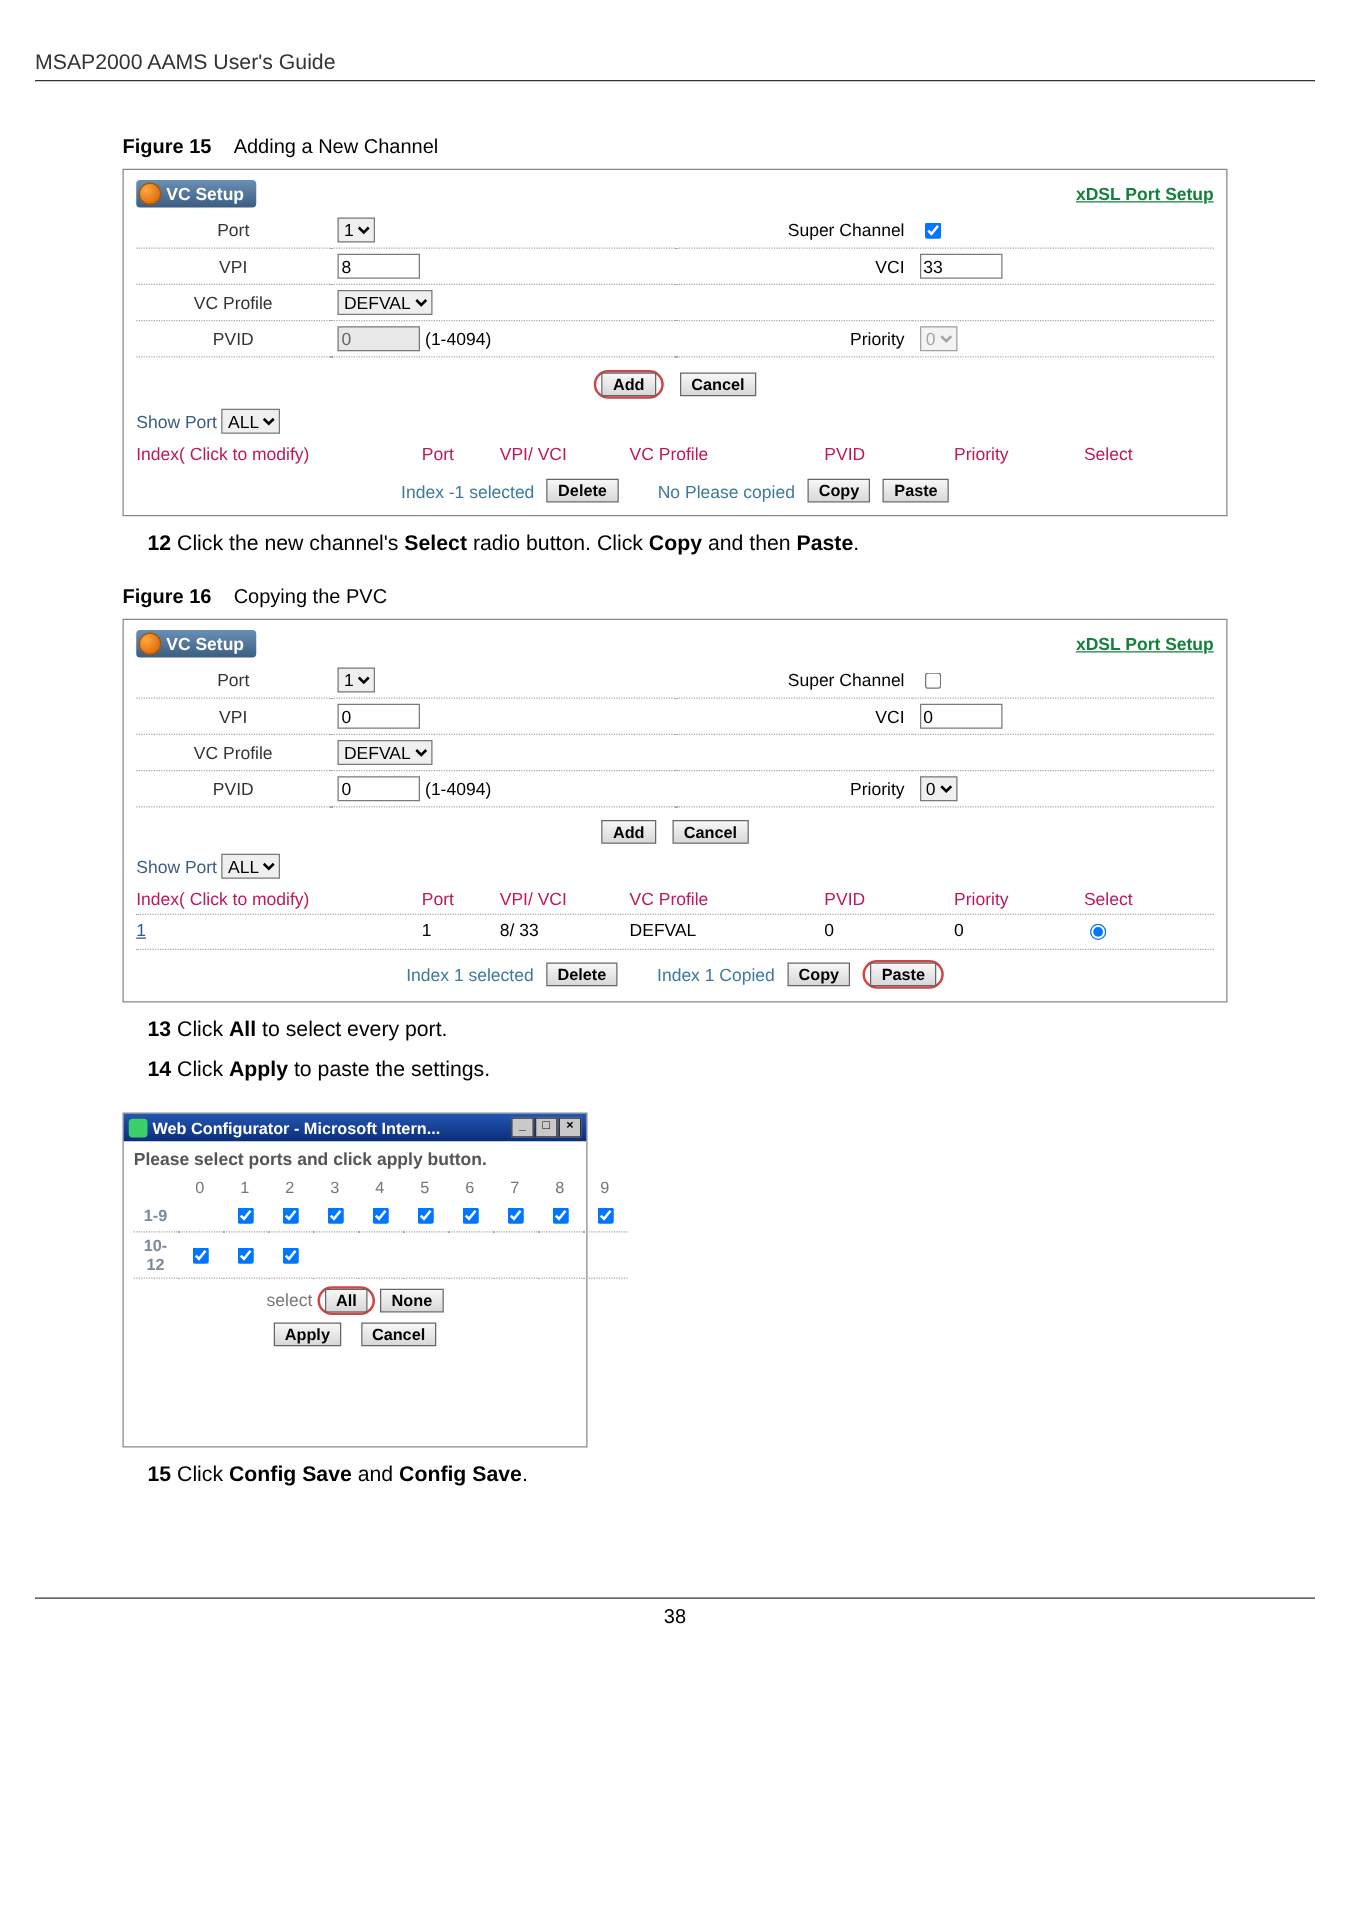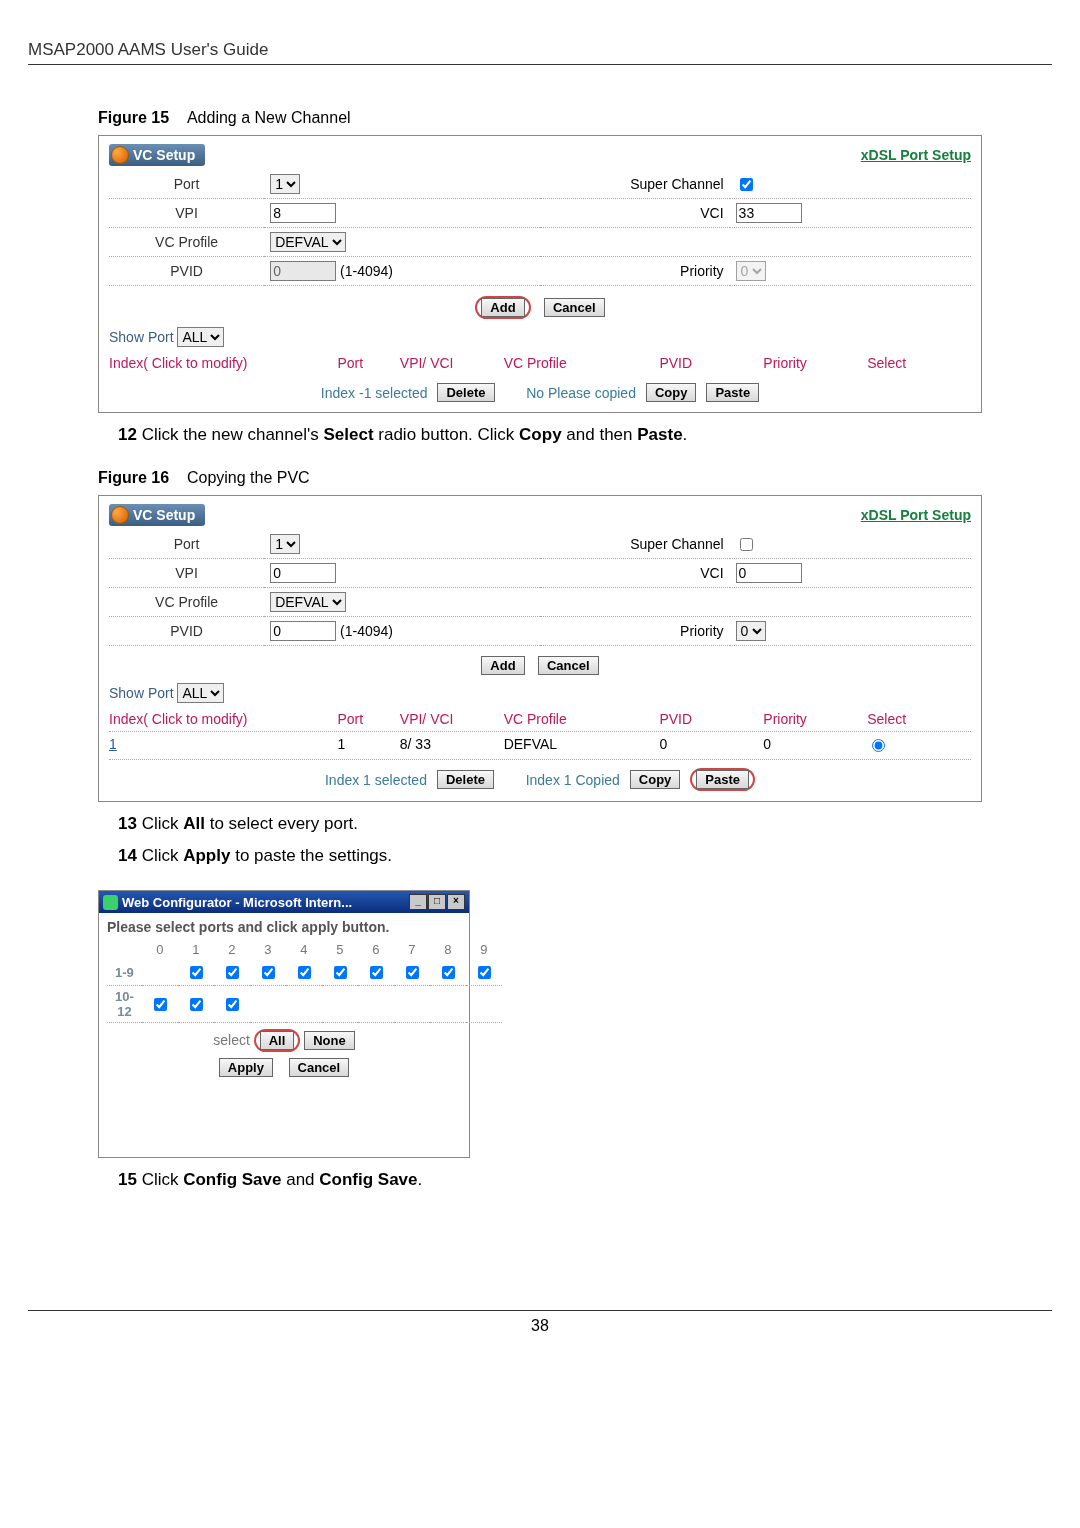--- a/index.html
+++ b/index.html
@@ -237,21 +237,21 @@
       height: 13px;
     }
     .popup-btns {
       text-align: center;
       margin-top: 6px;
     }
     .popup-btns .row2 {
       margin-top: 6px;
     }
     .page-footer {
-      margin-top: 120px;
+      margin-top: 88px;
       border-top: 1px solid #333;
       text-align: center;
       padding-top: 6px;
       font-size: 16px;
     }
   </style>
 </head>
 <body>
 
 <div class="page-header">MSAP2000 AAMS User's Guide</div>

